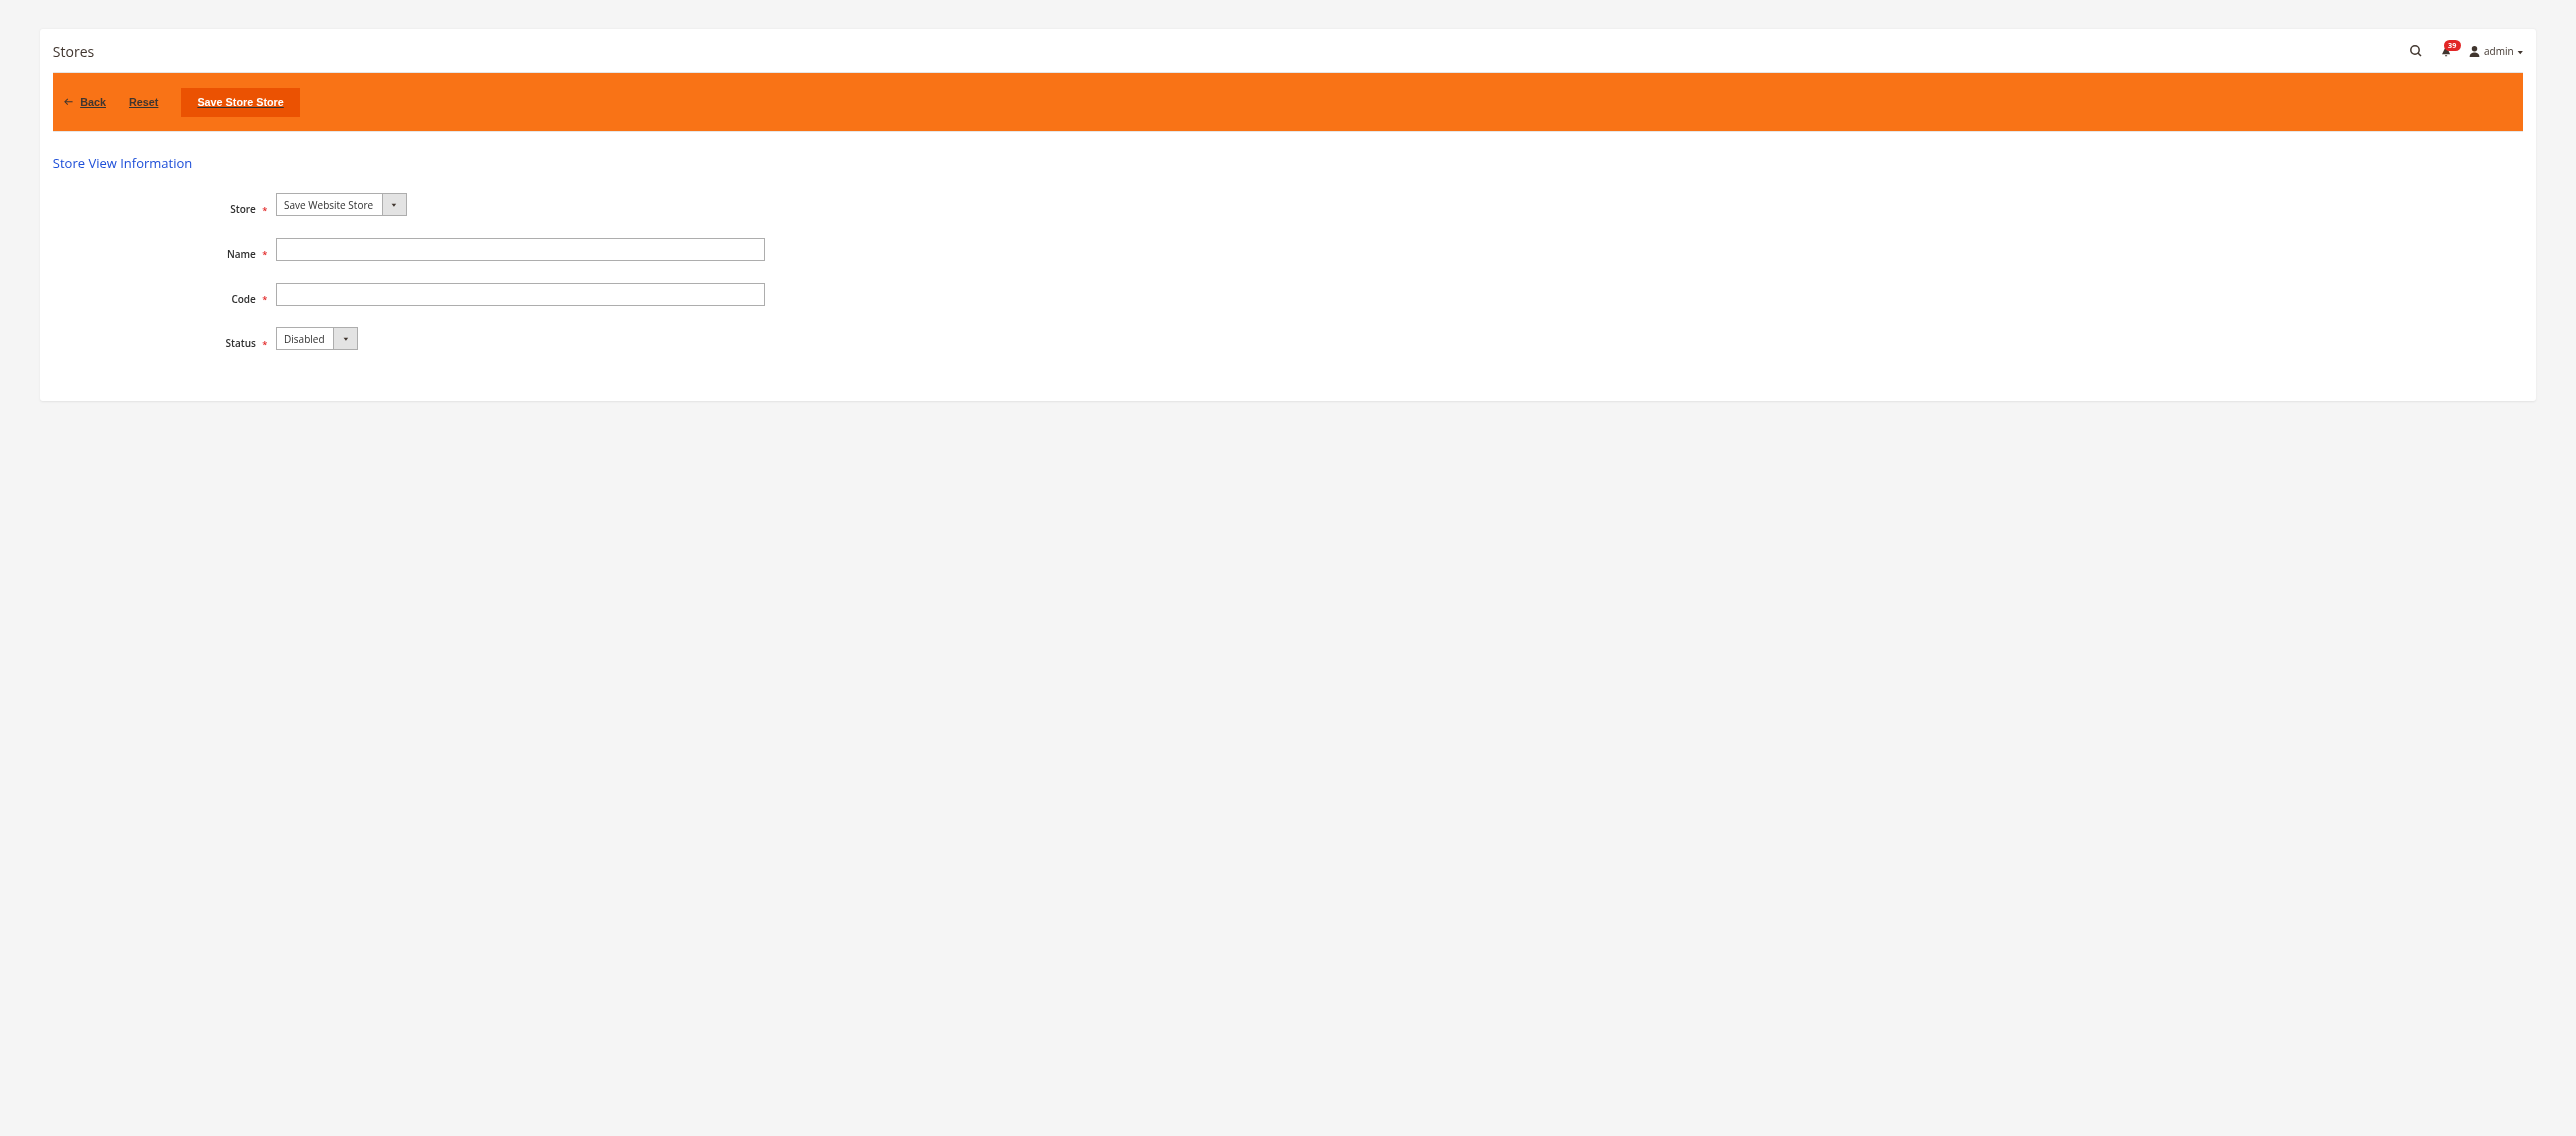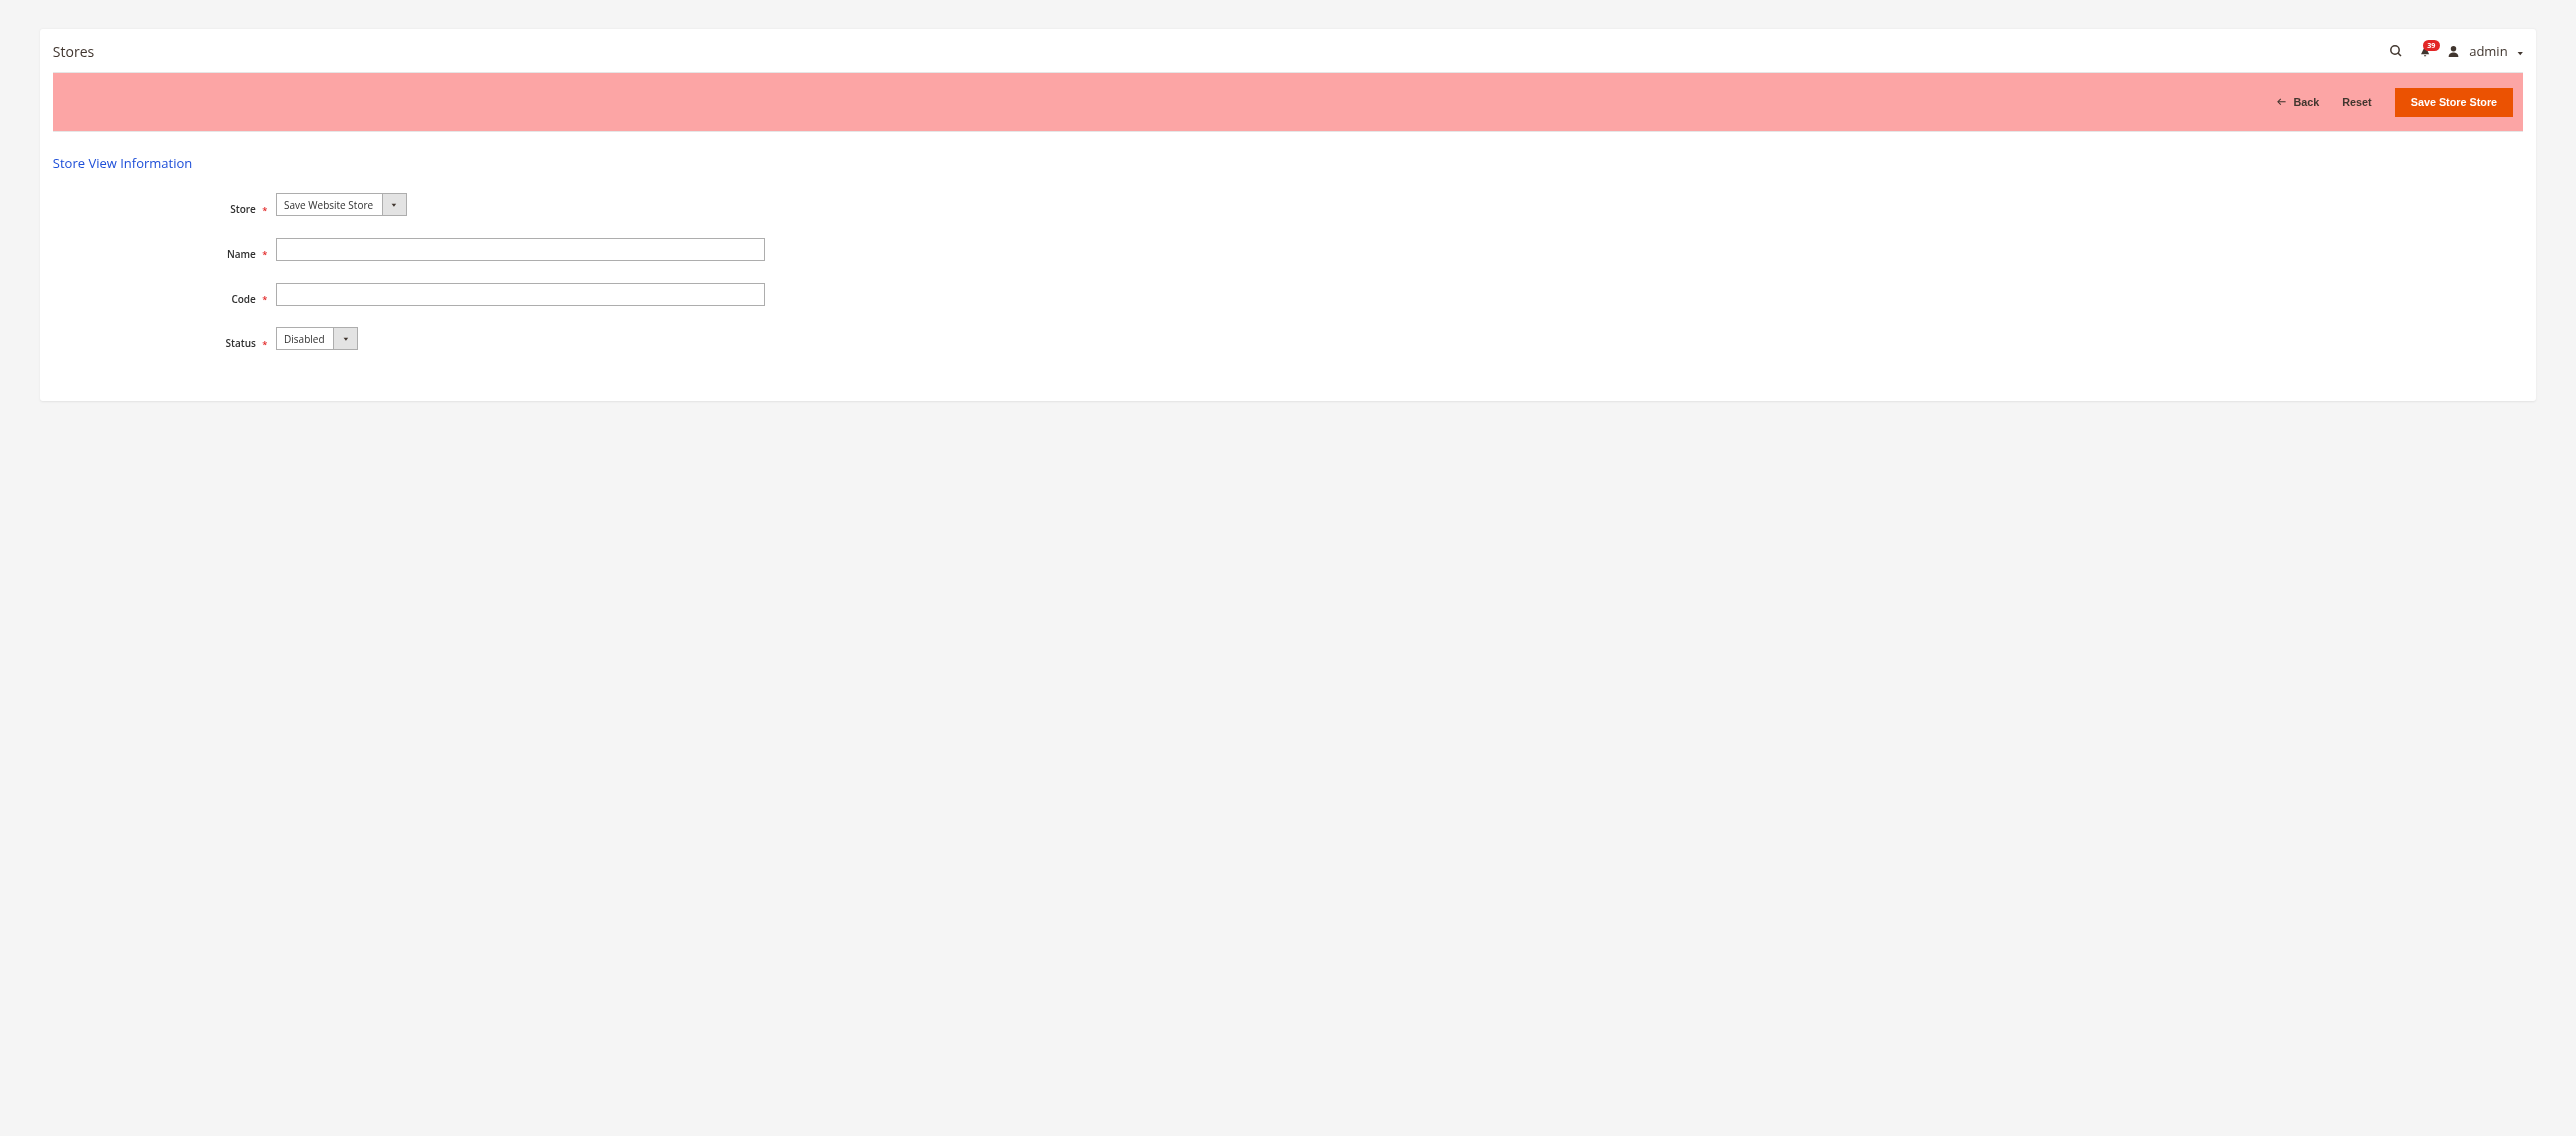--- a/index.html
+++ b/index.html
@@ -54,38 +54,38 @@
       border-radius: 7.2px;
       padding: 0.7px 4.3px;
       line-height: 1.3;
       min-width: 13px;
       text-align: center;
       margin-left: 38px;
     }
     .admin-label {
       display: inline-flex;
       align-items: center;
-      gap: 9px;
-      font-size: 13px;
+      gap: 3px;
+      font-size: 10px;
       color: #41362f;
       cursor: pointer;
     }
     .admin-caret {
       display: inline-block;
     }
     .action-bar {
-      background: #fca5a5;
+      background: #f97316;
       border-top: 0.7px solid #e6e6e6;
       border-bottom: 0.7px solid #e6e6e6;
       padding: 14.4px 10px;
       display: flex;
-      justify-content: flex-end;
       align-items: center;
       gap: 23px;
       margin: 0 13px;
+      text-decoration: underline;
     }
     .btn-back {
       display: inline-flex;
       align-items: center;
       gap: 5.8px;
       color: #41362f;
       font-size: 10.8px;
       font-weight: 600;
       background: none;
       border: none;

